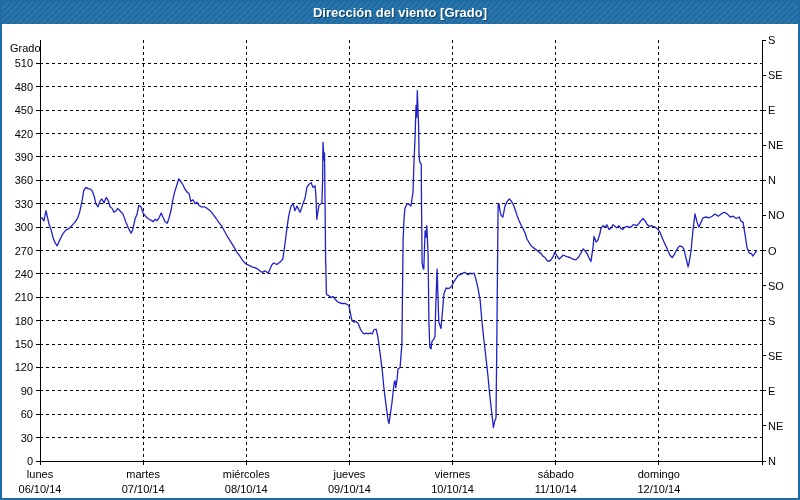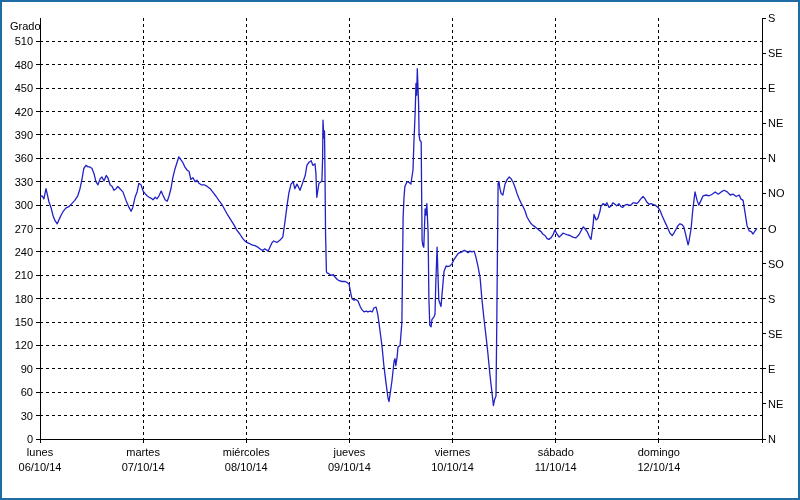--- a/index.html
+++ b/index.html
@@ -20,20 +20,21 @@
   .grid{stroke:#000;stroke-width:1;stroke-dasharray:3,3;shape-rendering:crispEdges;}
   .axis{stroke:#000;stroke-width:1;shape-rendering:crispEdges;}
   .tick{stroke:#000;stroke-width:1;shape-rendering:crispEdges;}
   .lbl{font-family:"Liberation Sans",sans-serif;font-size:11px;fill:#000;}
   .series{fill:none;stroke-width:1.3;stroke-linejoin:round;}
 </style>
 </head>
 <body>
 
 <div id="window">
+  <div id="titlebar">Dirección del viento [Grado]</div>
   <svg id="chart-svg" width="796" height="474" viewBox="0 0 796 474">
       <line x1="38" x2="760" y1="413.6111111111111" y2="413.6111111111111" class="grid"></line>
       <line x1="38" x2="760" y1="390.22222222222223" y2="390.22222222222223" class="grid"></line>
       <line x1="38" x2="760" y1="366.8333333333333" y2="366.8333333333333" class="grid"></line>
       <line x1="38" x2="760" y1="343.44444444444446" y2="343.44444444444446" class="grid"></line>
       <line x1="38" x2="760" y1="320.05555555555554" y2="320.05555555555554" class="grid"></line>
       <line x1="38" x2="760" y1="296.66666666666663" y2="296.66666666666663" class="grid"></line>
       <line x1="38" x2="760" y1="273.27777777777777" y2="273.27777777777777" class="grid"></line>
       <line x1="38" x2="760" y1="249.88888888888889" y2="249.88888888888889" class="grid"></line>
       <line x1="38" x2="760" y1="226.5" y2="226.5" class="grid"></line>

